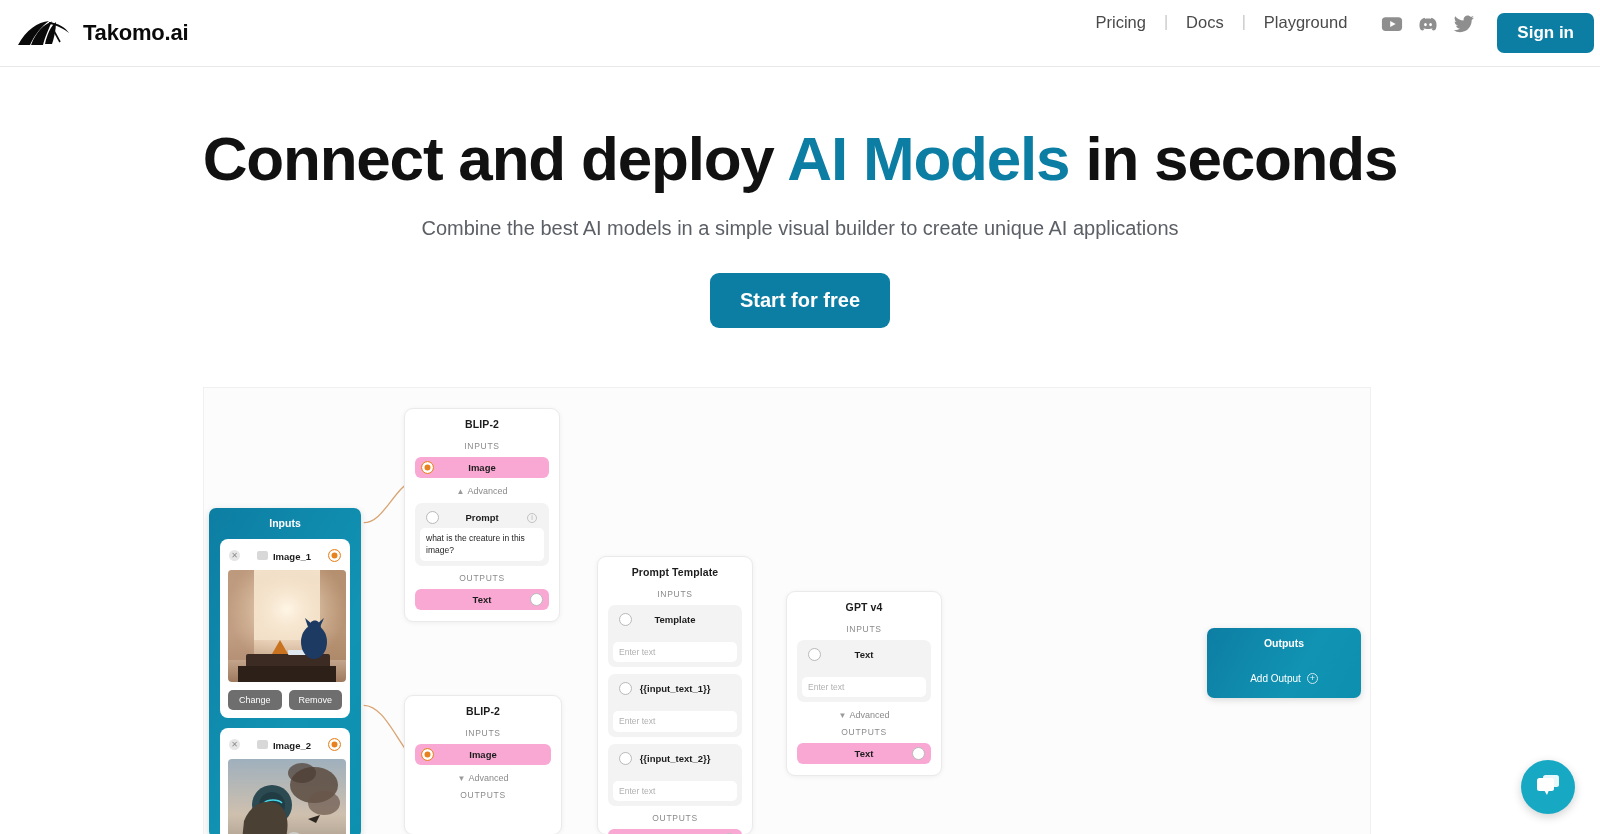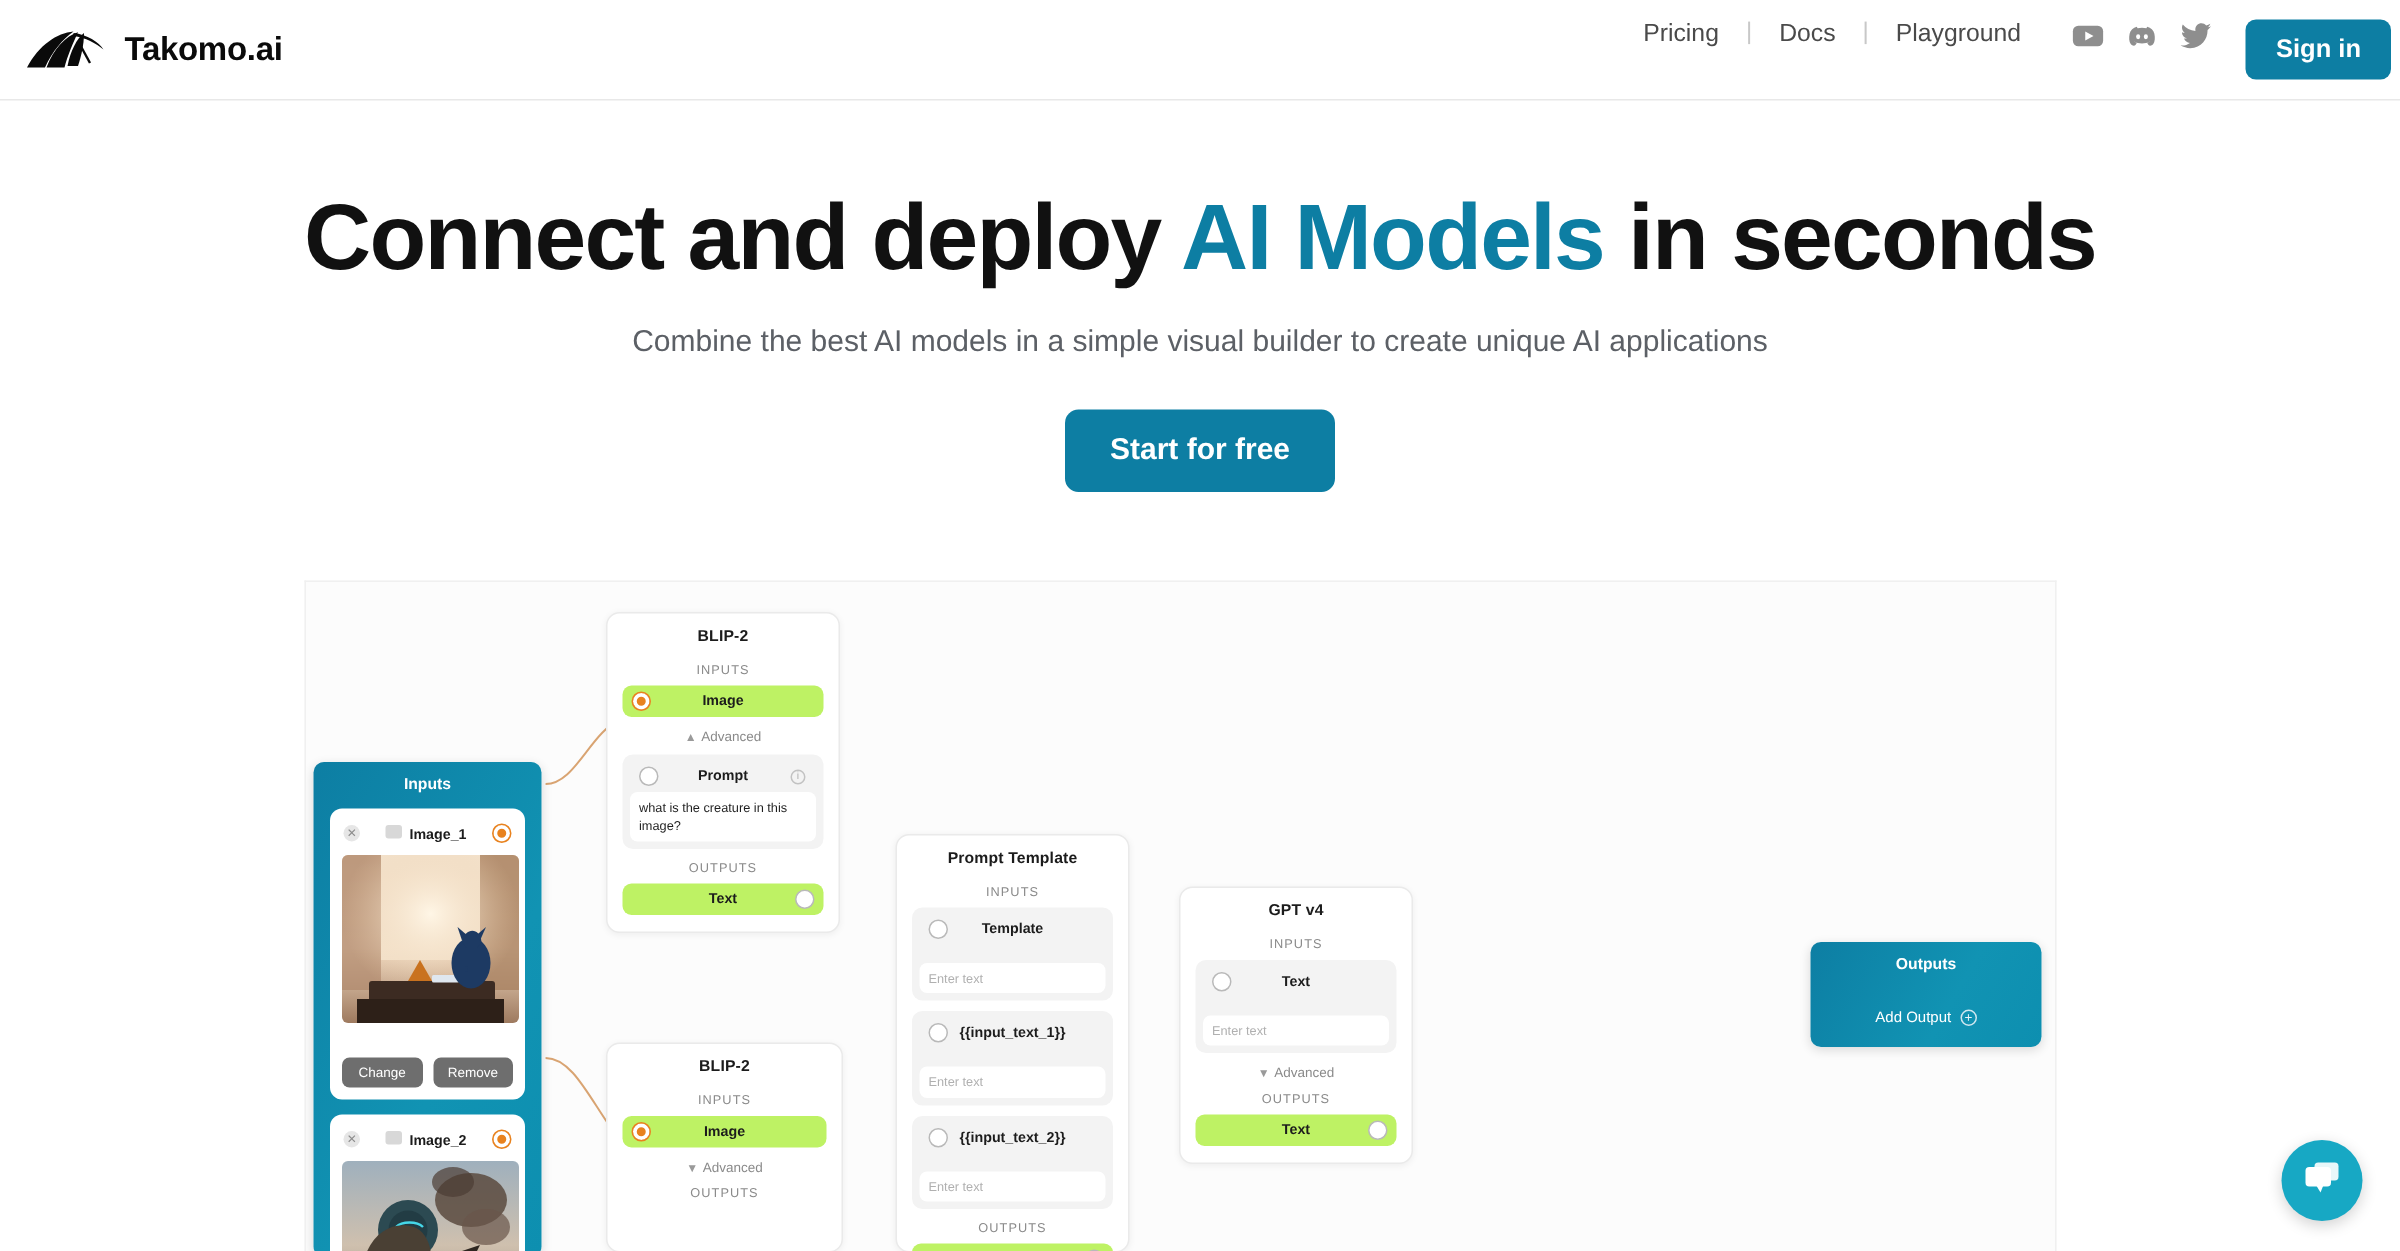--- a/index.html
+++ b/index.html
@@ -91,21 +91,21 @@
   .node-title {
     text-align: center; font-size: 10.5px; font-weight: 700;
     color: #1c1c1c; letter-spacing: 0.1px; margin-bottom: 11px;
   }
   .section-label {
     text-align: center; font-size: 8.5px; color: #8a8a8a;
     letter-spacing: 0.7px; margin: 7px 0 6px;
   }
   .port-row {
     position: relative;
-    background: #bef264; border-radius: 6px;
+    background: #f9a8d4; border-radius: 6px;
     height: 21px; display: flex; align-items: center;
     justify-content: center;
   }
   .port-label { font-size: 9.5px; font-weight: 700; color: #1c1c1c; }
   .port-dot {
     position: absolute; width: 13px; height: 13px; border-radius: 50%;
     border: 1.6px solid #b9b9b9; background: #ffffff;
   }
   .port-dot.left { left: 6px; }
   .port-dot.right { right: 6px; }
@@ -163,21 +163,21 @@
   .img-name { font-size: 9.5px; font-weight: 700; color: #1c1c1c; }
   .img-tag {
     display: inline-block; width: 11px; height: 9px;
     background: #d8d8d8; border-radius: 2px; margin-right: 5px;
     vertical-align: middle;
   }
   .thumb {
     width: 118px; height: 112px; border-radius: 4px;
     display: block; overflow: hidden;
   }
-  .img-btns { display: flex; gap: 7px; margin-top: 23px; align-items: center; }
+  .img-btns { display: flex; gap: 7px; margin-top: 8px; align-items: center; }
   .img-btn {
     flex: 1; background: #6e6e6e; color: #ffffff;
     font-size: 9px; text-align: center; border-radius: 5px;
     padding: 5px 0; cursor: pointer; border: none;
     font-family: inherit;
   }
   .add-output {
     display: flex; align-items: center; justify-content: center;
     gap: 6px; color: #ffffff; font-size: 10px;
     margin-top: 24px; cursor: pointer;

